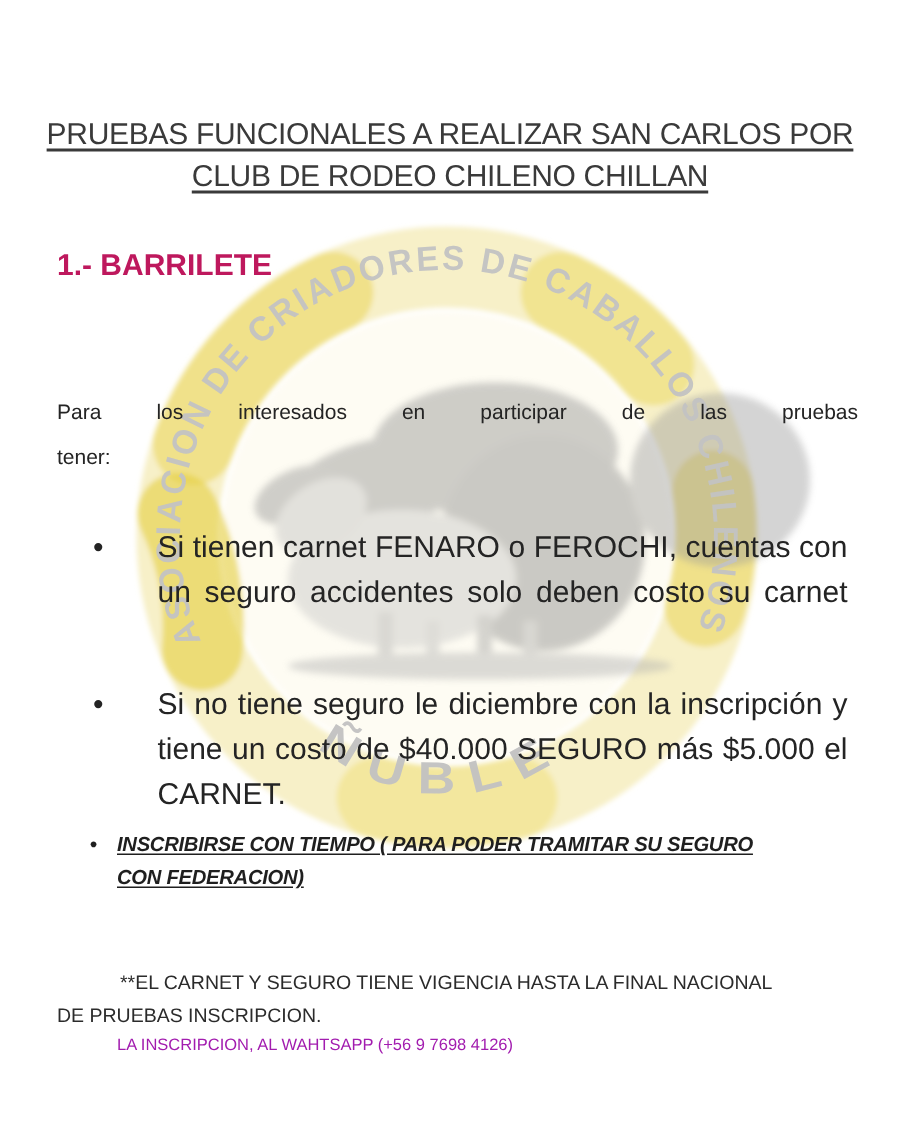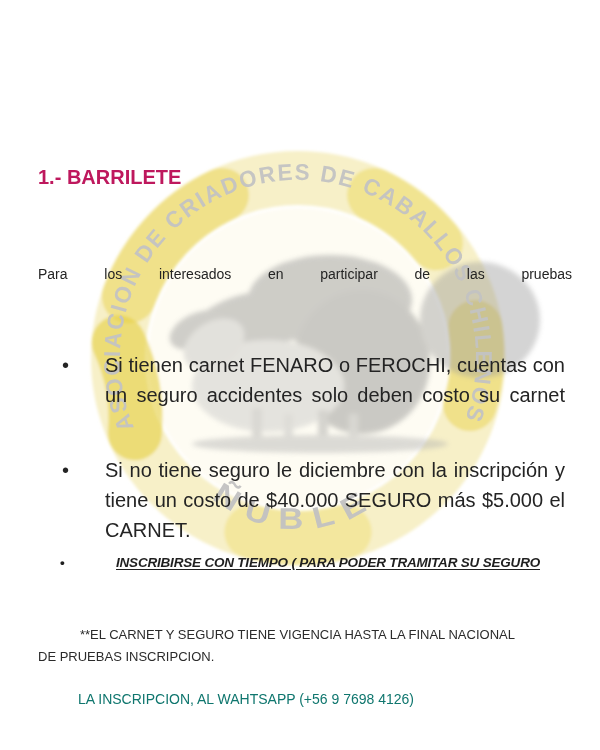--- a/index.html
+++ b/index.html
@@ -31,26 +31,26 @@
   .b1{top:350px;}
   .b2{top:455px;}
 
   .b3{
     position:absolute;left:38px;top:552px;width:540px;
     font-size:13.5px;line-height:22px;font-weight:bold;font-style:italic;
     letter-spacing:-0.2px;color:#1f1f1f;
   }
   .b3 .dot{position:absolute;left:22px;top:0;font-style:normal;}
   .b3 .bt{margin-left:40px;}
-  .b3 .bt div{text-decoration:underline;text-underline-offset:2px;text-align:center;}
+  .b3 .bt div{text-decoration:underline;text-underline-offset:2px;}
 
-  .footnote{position:absolute;top:624px;left:38px;width:534px;font-size:13px;line-height:22px;color:#2b2b2b;}
+  .footnote{position:absolute;top:644px;left:38px;width:534px;font-size:13px;line-height:22px;color:#2b2b2b;}
   .footnote .ind{padding-left:42px;}
 
-  .contact{position:absolute;top:691px;left:78px;font-size:14px;color:#0f766e;}
+  .contact{position:absolute;top:691px;left:78px;font-size:11px;color:#a21caf;}
 </style>
 </head>
 <body>
 
 <div class="page">
 
   <svg class="wm" viewBox="0 0 600 750" xmlns="http://www.w3.org/2000/svg" aria-hidden="true">
     <defs>
       <filter id="blur1" x="-20%" y="-20%" width="140%" height="140%">
           <feGaussianBlur stdDeviation="1.6"></feGaussianBlur>
@@ -90,25 +90,30 @@
     <g>
       <text class="arcText">
         <textPath href="#ringPath" textLength="694" lengthAdjust="spacingAndGlyphs">ASOCIACION DE CRIADORES DE CABALLOS CHILENOS</textPath>
       </text>
       <text class="nubleText">
         <textPath href="#nublePath" textLength="178" lengthAdjust="spacingAndGlyphs">ÑUBLE</textPath>
       </text>
     </g>
   </svg>
 
+  <div class="title">
+    <div>PRUEBAS FUNCIONALES A REALIZAR SAN CARLOS POR</div>
+    <div>CLUB DE RODEO CHILENO CHILLAN</div>
+  </div>
 
   <div class="h item1">1.- BARRILETE</div>
 
   <div class="para intro">
     <div class="jl">Para los interesados en participar de las pruebas</div>
+    <div>tener:</div>
   </div>
 
   <div class="bullet b1">
     <span class="dot">•</span>
     <div class="bt">
       <div class="jl">Si tienen carnet FENARO o FEROCHI, cuentas con</div>
       <div class="jl">un seguro accidentes solo deben costo su carnet</div>
     </div>
   </div>
 
@@ -118,20 +123,21 @@
       <div class="jl">Si no tiene seguro le diciembre con la inscripción y</div>
       <div class="jl">tiene un costo de $40.000 SEGURO más $5.000 el</div>
       <div>CARNET.</div>
     </div>
   </div>
 
   <div class="b3">
     <span class="dot">•</span>
     <div class="bt">
       <div>INSCRIBIRSE CON TIEMPO ( PARA PODER TRAMITAR SU SEGURO</div>
+      <div>CON FEDERACION)</div>
     </div>
   </div>
 
   <div class="footnote">
     <div class="ind">**EL CARNET Y SEGURO TIENE VIGENCIA HASTA LA FINAL NACIONAL</div>
     <div>DE PRUEBAS INSCRIPCION.</div>
   </div>
 
   <div class="contact">LA INSCRIPCION, AL WAHTSAPP (+56 9 7698 4126)</div>
 

